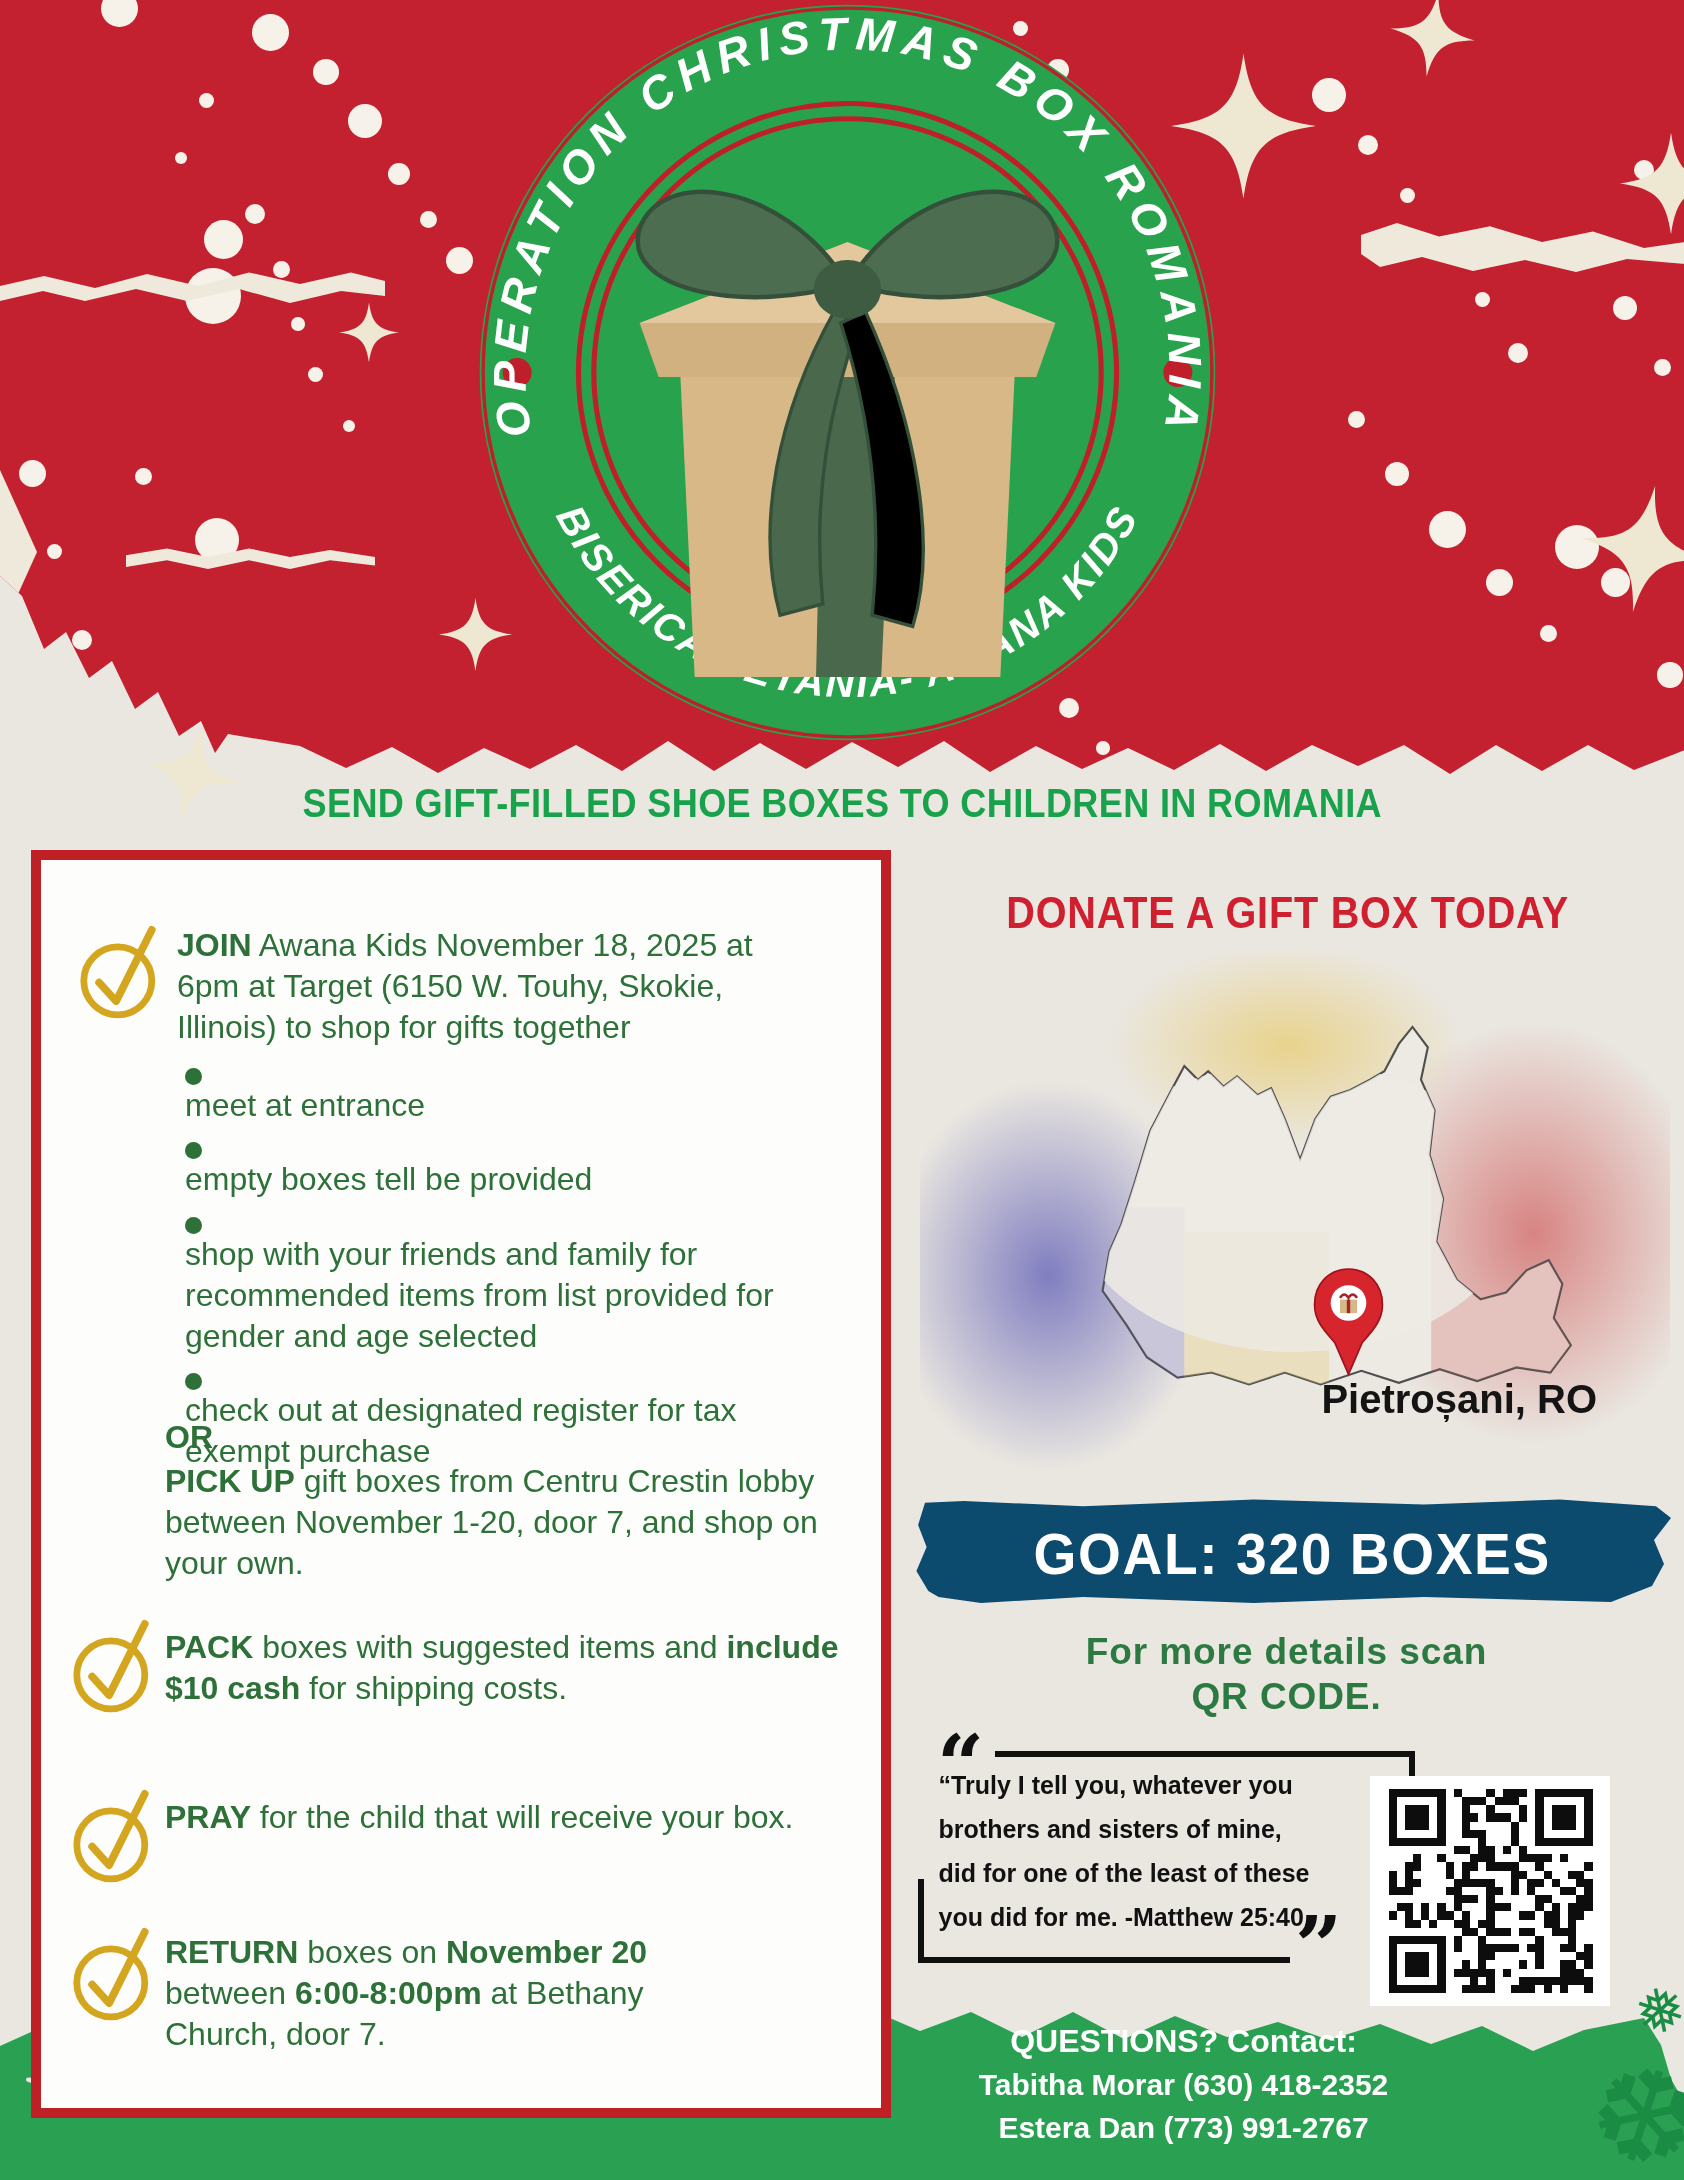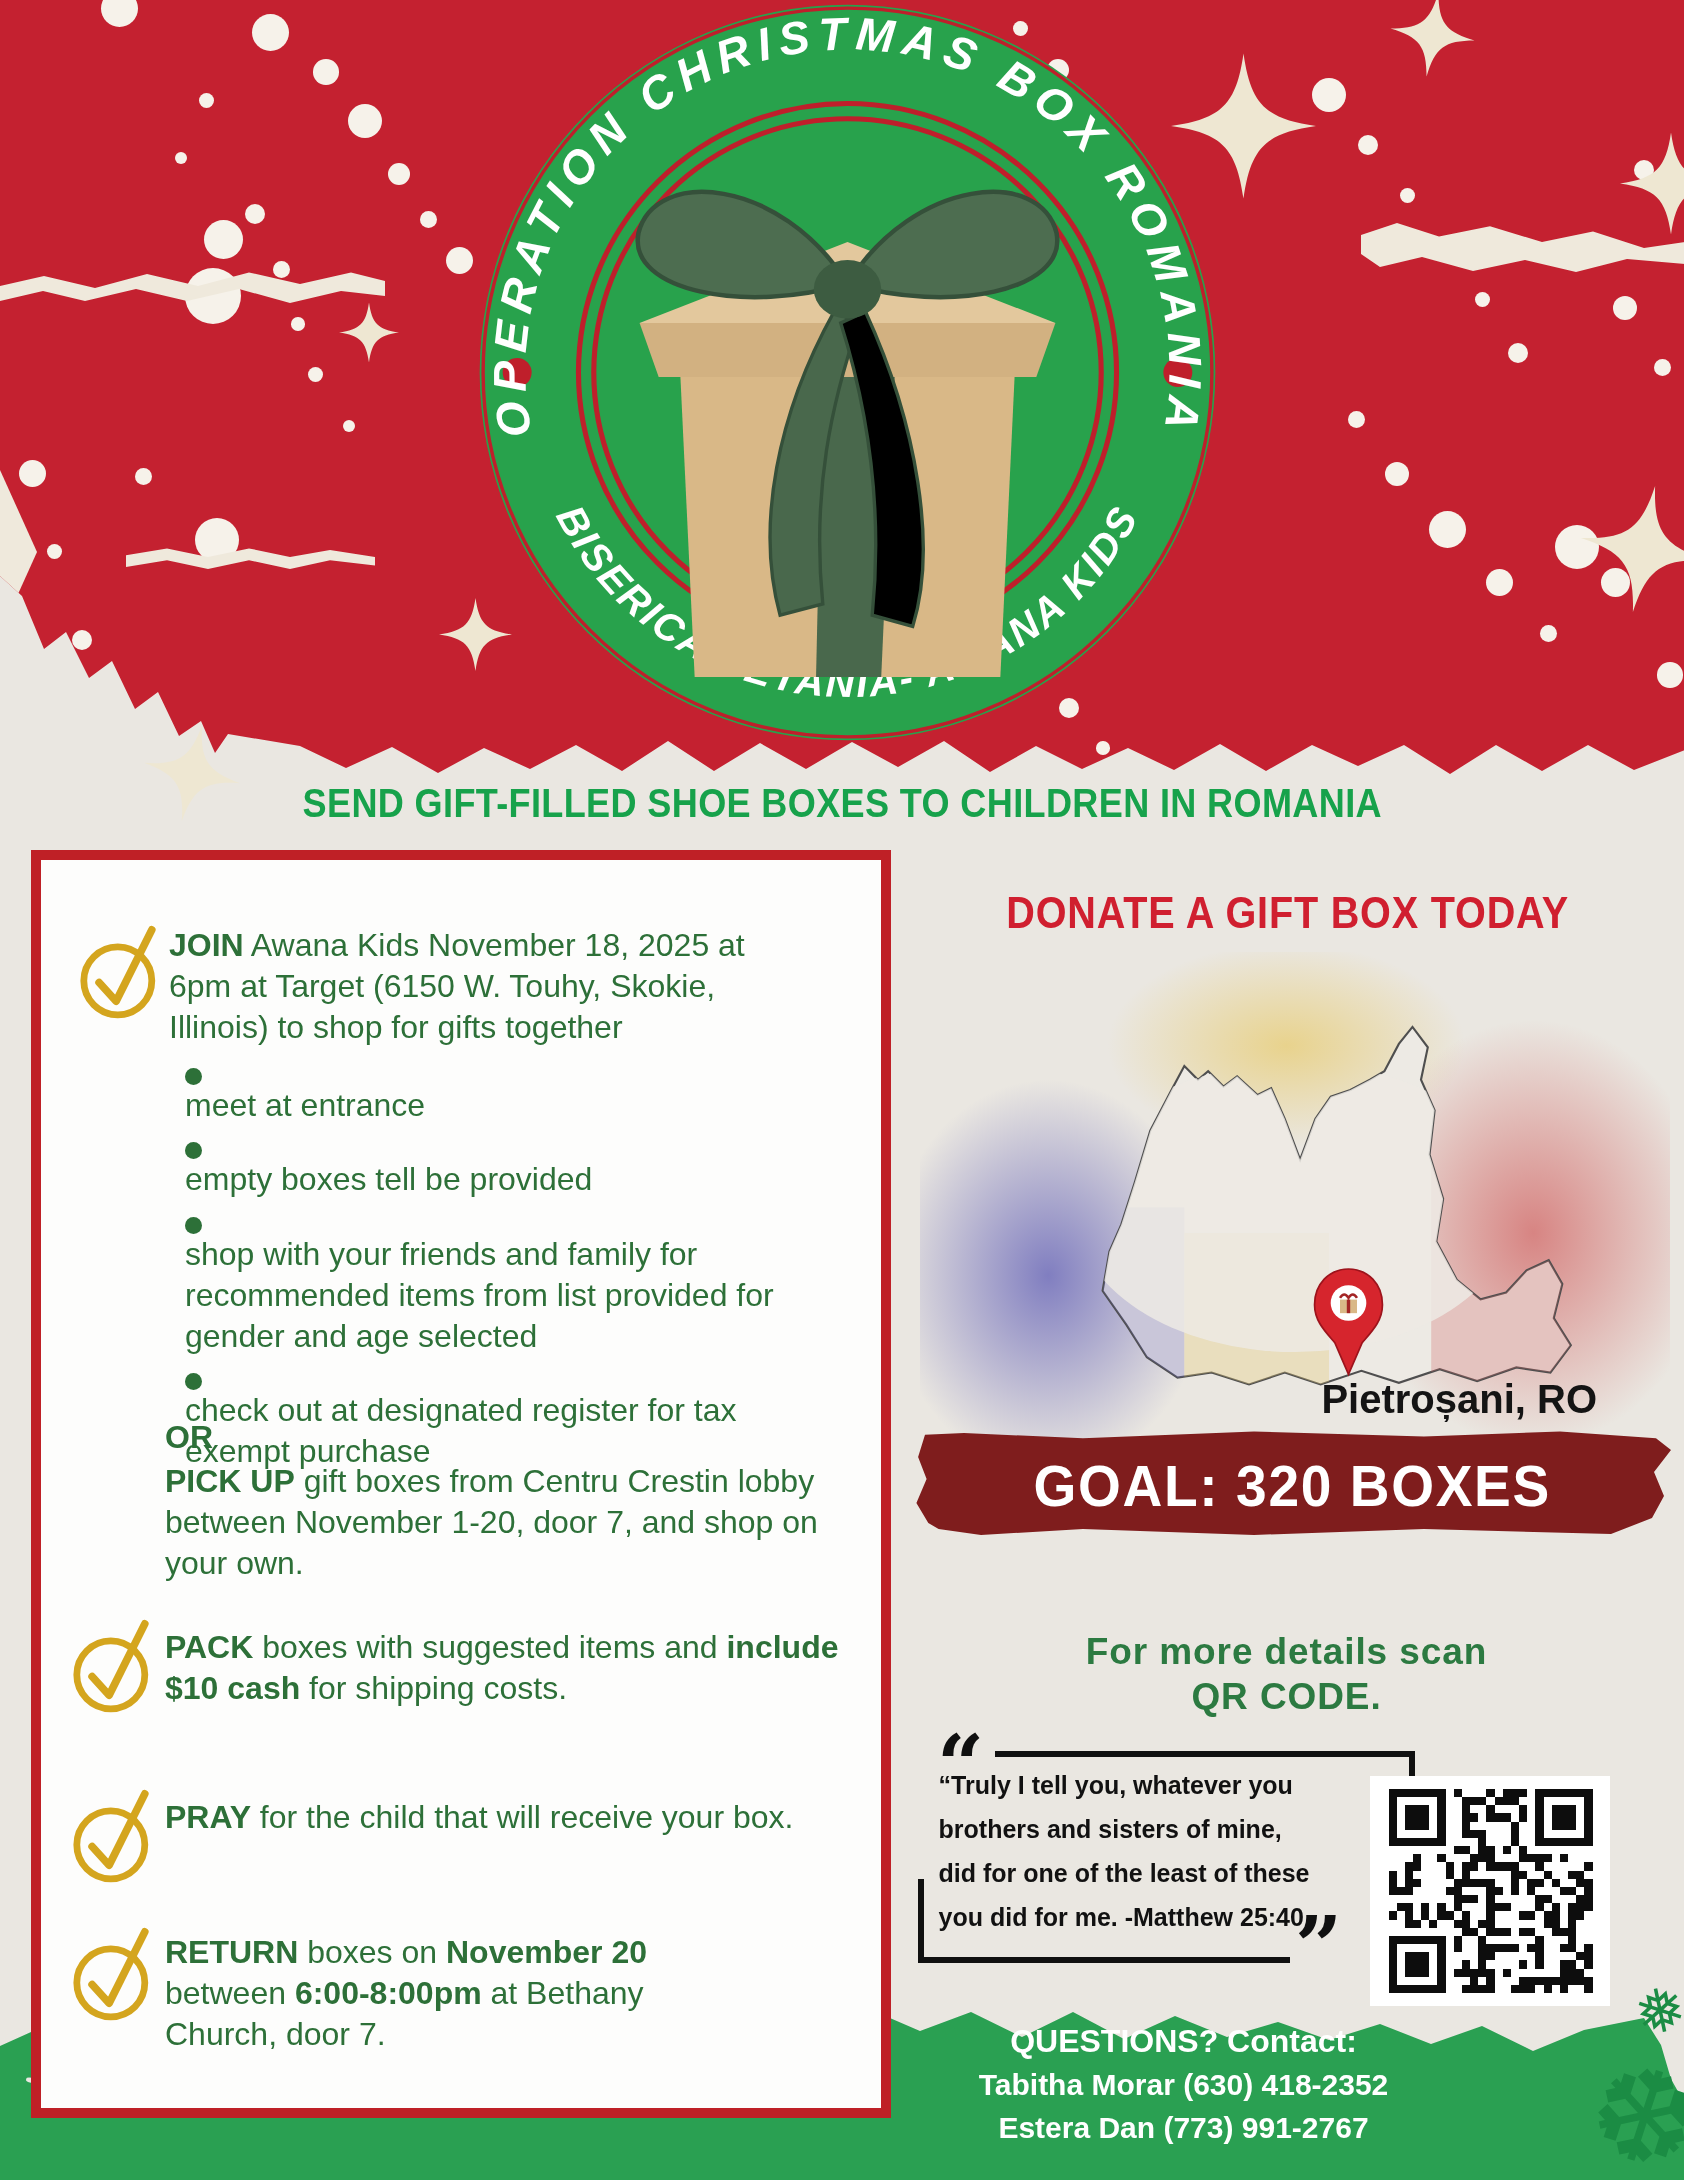--- a/index.html
+++ b/index.html
@@ -44,21 +44,21 @@
   .bul-tx{font-size:32px;line-height:41px;color:#2d7038;width:635px;}
 
   
   #donate-title{left:900px;top:888px;width:775px;text-align:center;z-index:3;}
   #donate-title span{display:inline-block;transform:scaleX(.9);font-size:44px;font-weight:800;
     color:#d01f2f;letter-spacing:0.9px;white-space:nowrap;}
   #map{left:920px;top:952px;width:750px;height:521px;z-index:2;}
   #pin{left:1312px;top:1267px;width:73px;height:111px;z-index:4;}
   #map-label{left:1239px;top:1377px;width:358px;text-align:right;font-size:40px;
     font-weight:800;color:#141414;z-index:4;}
-  #goal-banner{left:913px;top:1428px;width:758px;height:114px;background:#7f1d1d;z-index:3;
+  #goal-banner{left:913px;top:1496px;width:758px;height:114px;background:#0c4a6e;z-index:3;
     clip-path:polygon(12px 6.8px,51px 5.1px,170px 10.2px,341px 3.4px,511px 8.5px,647px 3.4px,743px 10.2px,758px 22px,741px 44px,751px 68px,739px 90px,698px 106px,511px 101px,341px 107px,170px 101px,68px 107px,25.6px 101px,15.3px 95px,3.4px 75px,13.6px 51px,5.1px 29px);}
   #goal-banner div{width:100%;height:100%;display:flex;align-items:center;justify-content:center;}
   #goal-banner span{display:inline-block;transform:scaleX(.95);font-size:58px;font-weight:800;
     color:#ffffff;letter-spacing:1.7px;white-space:nowrap;}
   #scan{left:946px;top:1629px;width:681px;text-align:center;font-size:37px;line-height:45px;
     font-weight:800;color:#2c7a41;z-index:3;letter-spacing:0.9px;}
 
   
   #quote{left:913px;top:1729px;width:494px;height:247px;z-index:5;}
   .qmark{position:absolute;font-size:82px;font-weight:800;color:#101010;font-family:"DejaVu Serif",serif;}
@@ -196,21 +196,21 @@
 <div id="tagline" class="abs">
   <span>SEND GIFT-FILLED SHOE BOXES TO CHILDREN IN ROMANIA</span>
 </div>
 
 <div id="listbox" class="abs">
 
   <svg class="check" style="left:36px;top:61px;" viewBox="0 0 100 118">
     <circle cx="48" cy="70" r="40" fill="none" stroke="#d4a51e" stroke-width="8"></circle>
     <path d="M26 72 L46 94 L88 10" fill="none" stroke="#d4a51e" stroke-width="9" stroke-linecap="round" stroke-linejoin="round"></path>
   </svg>
-  <div class="cl-text" style="left:128px;top:65px;width:646px;">
+  <div class="cl-text" style="left:136px;top:65px;width:646px;">
     <b>JOIN</b><span> Awana Kids November 18, 2025  at 6pm at Target (6150 W. Touhy, Skokie, Illinois) to shop for gifts together</span>
   </div>
 
   <div class="abs" style="left:144px;top:196px;">
     <div class="bul-row">
       <span class="bul-dot"></span>
       <span class="bul-tx">meet at entrance</span>
       </div>
     <div class="bul-row">
       <span class="bul-dot"></span>

